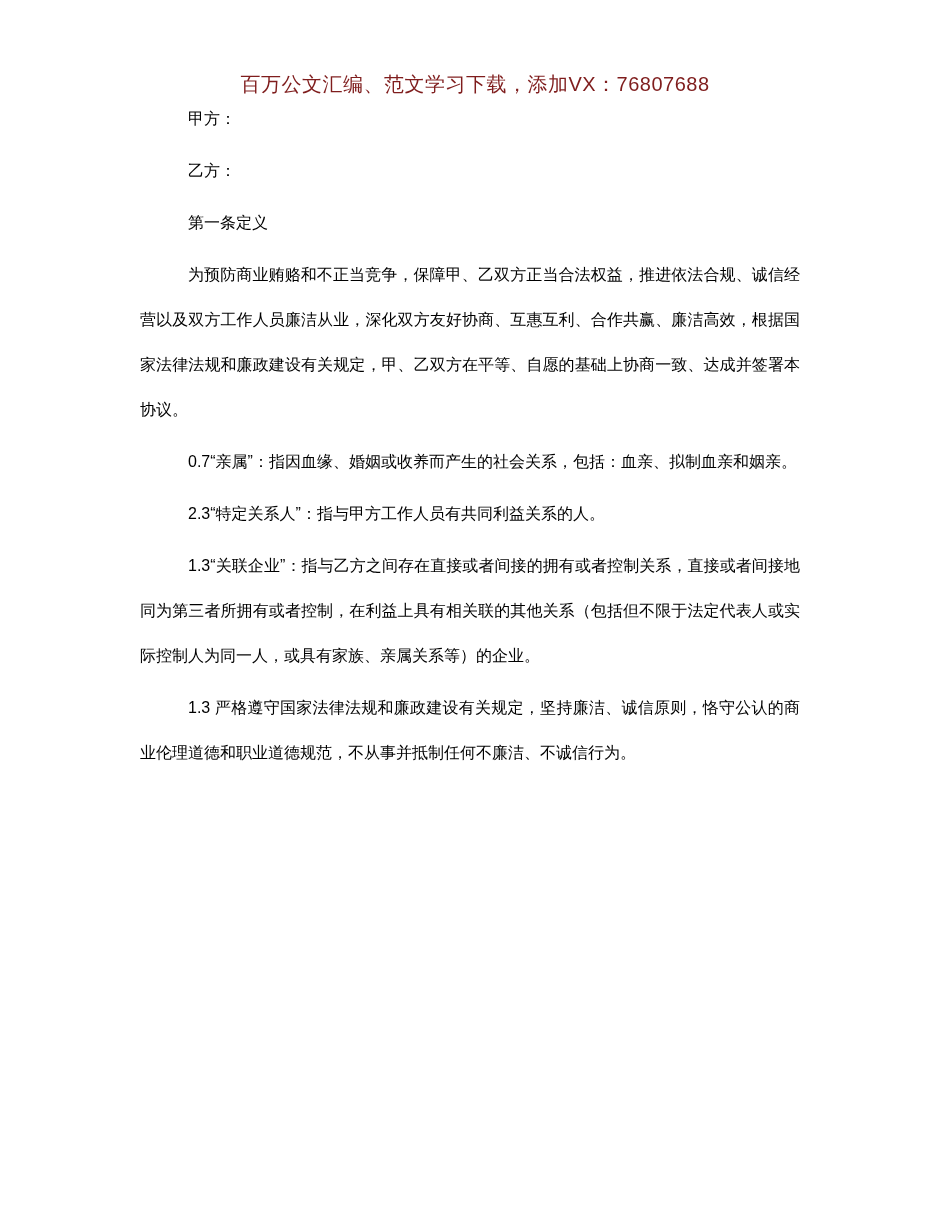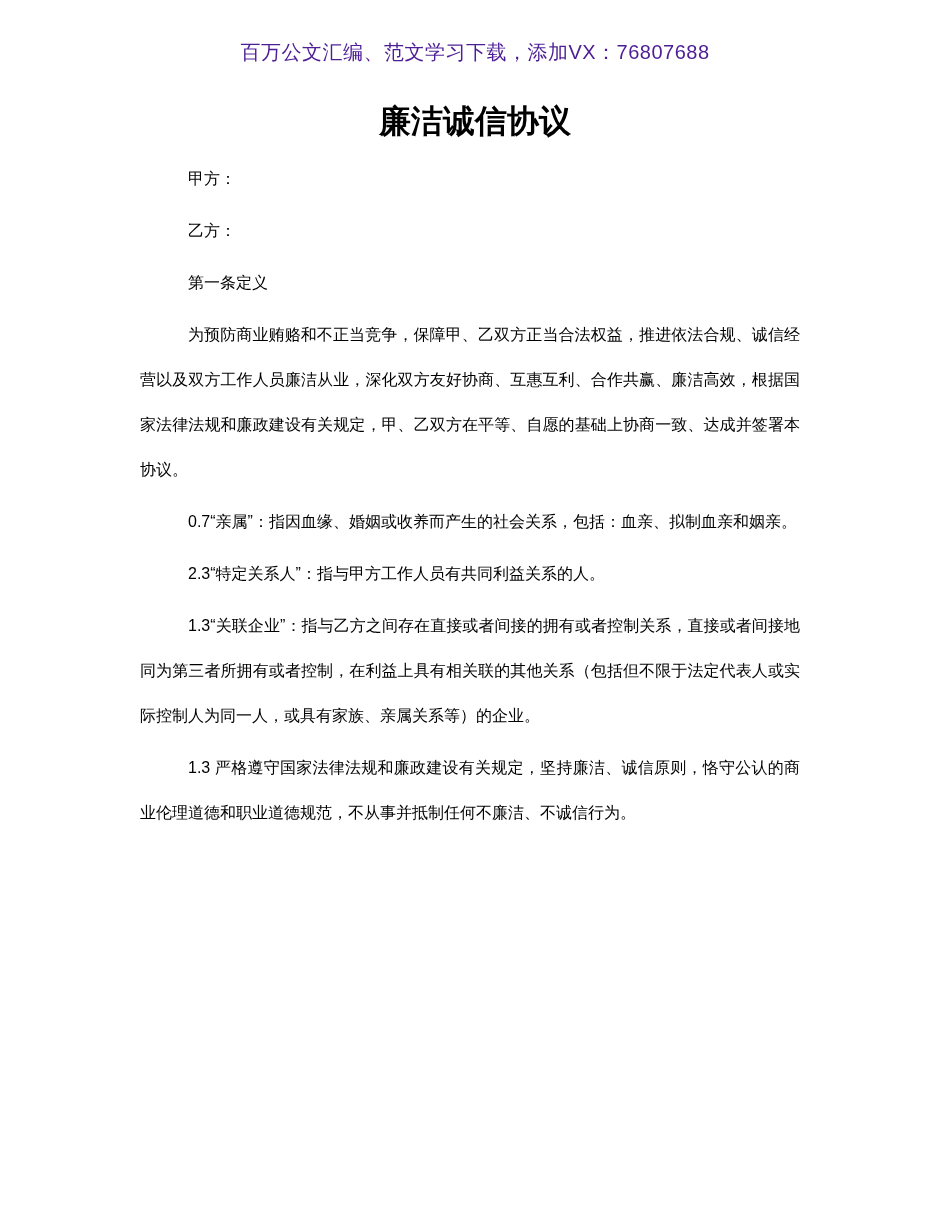--- a/index.html
+++ b/index.html
@@ -12,23 +12,23 @@
     overflow: hidden;
     font-family: "Liberation Sans", "DejaVu Sans", sans-serif;
   }
   .page {
     width: 950px;
     height: 1230px;
     background: #ffffff;
     position: relative;
   }
   .watermark {
-    margin-top: 40px;
+    margin-top: 72px;
     text-align: center;
-    color: #4c1d95;
+    color: #7f1d1d;
     font-size: 20px;
     line-height: 24px;
     letter-spacing: 0.5px;
   }
   .doc-title {
     margin: 34px 0 12px 0;
     text-align: center;
     color: #000000;
     font-size: 32px;
     line-height: 46px;
@@ -46,21 +46,20 @@
     text-align: justify;
   }
 </style>
 </head>
 <body>
 
 <div class="page">
 
   <div class="watermark">百万公文汇编、范文学习下载，添加VX：76807688</div>
 
-  <h1 class="doc-title">廉洁诚信协议</h1>
 
   <div class="content">
     <p>甲方：</p>
     <p>乙方：</p>
     <p>第一条定义</p>
     <p>为预防商业贿赂和不正当竞争，保障甲、乙双方正当合法权益，推进依法合规、诚信经营以及双方工作人员廉洁从业，深化双方友好协商、互惠互利、合作共赢、廉洁高效，根据国家法律法规和廉政建设有关规定，甲、乙双方在平等、自愿的基础上协商一致、达成并签署本协议。</p>
     <p>0.7“亲属”：指因血缘、婚姻或收养而产生的社会关系，包括：血亲、拟制血亲和姻亲。</p>
     <p>2.3“特定关系人”：指与甲方工作人员有共同利益关系的人。</p>
     <p>1.3“关联企业”：指与乙方之间存在直接或者间接的拥有或者控制关系，直接或者间接地同为第三者所拥有或者控制，在利益上具有相关联的其他关系（包括但不限于法定代表人或实际控制人为同一人，或具有家族、亲属关系等）的企业。</p>
     <p>1.3 严格遵守国家法律法规和廉政建设有关规定，坚持廉洁、诚信原则，恪守公认的商业伦理道德和职业道德规范，不从事并抵制任何不廉洁、不诚信行为。</p>

